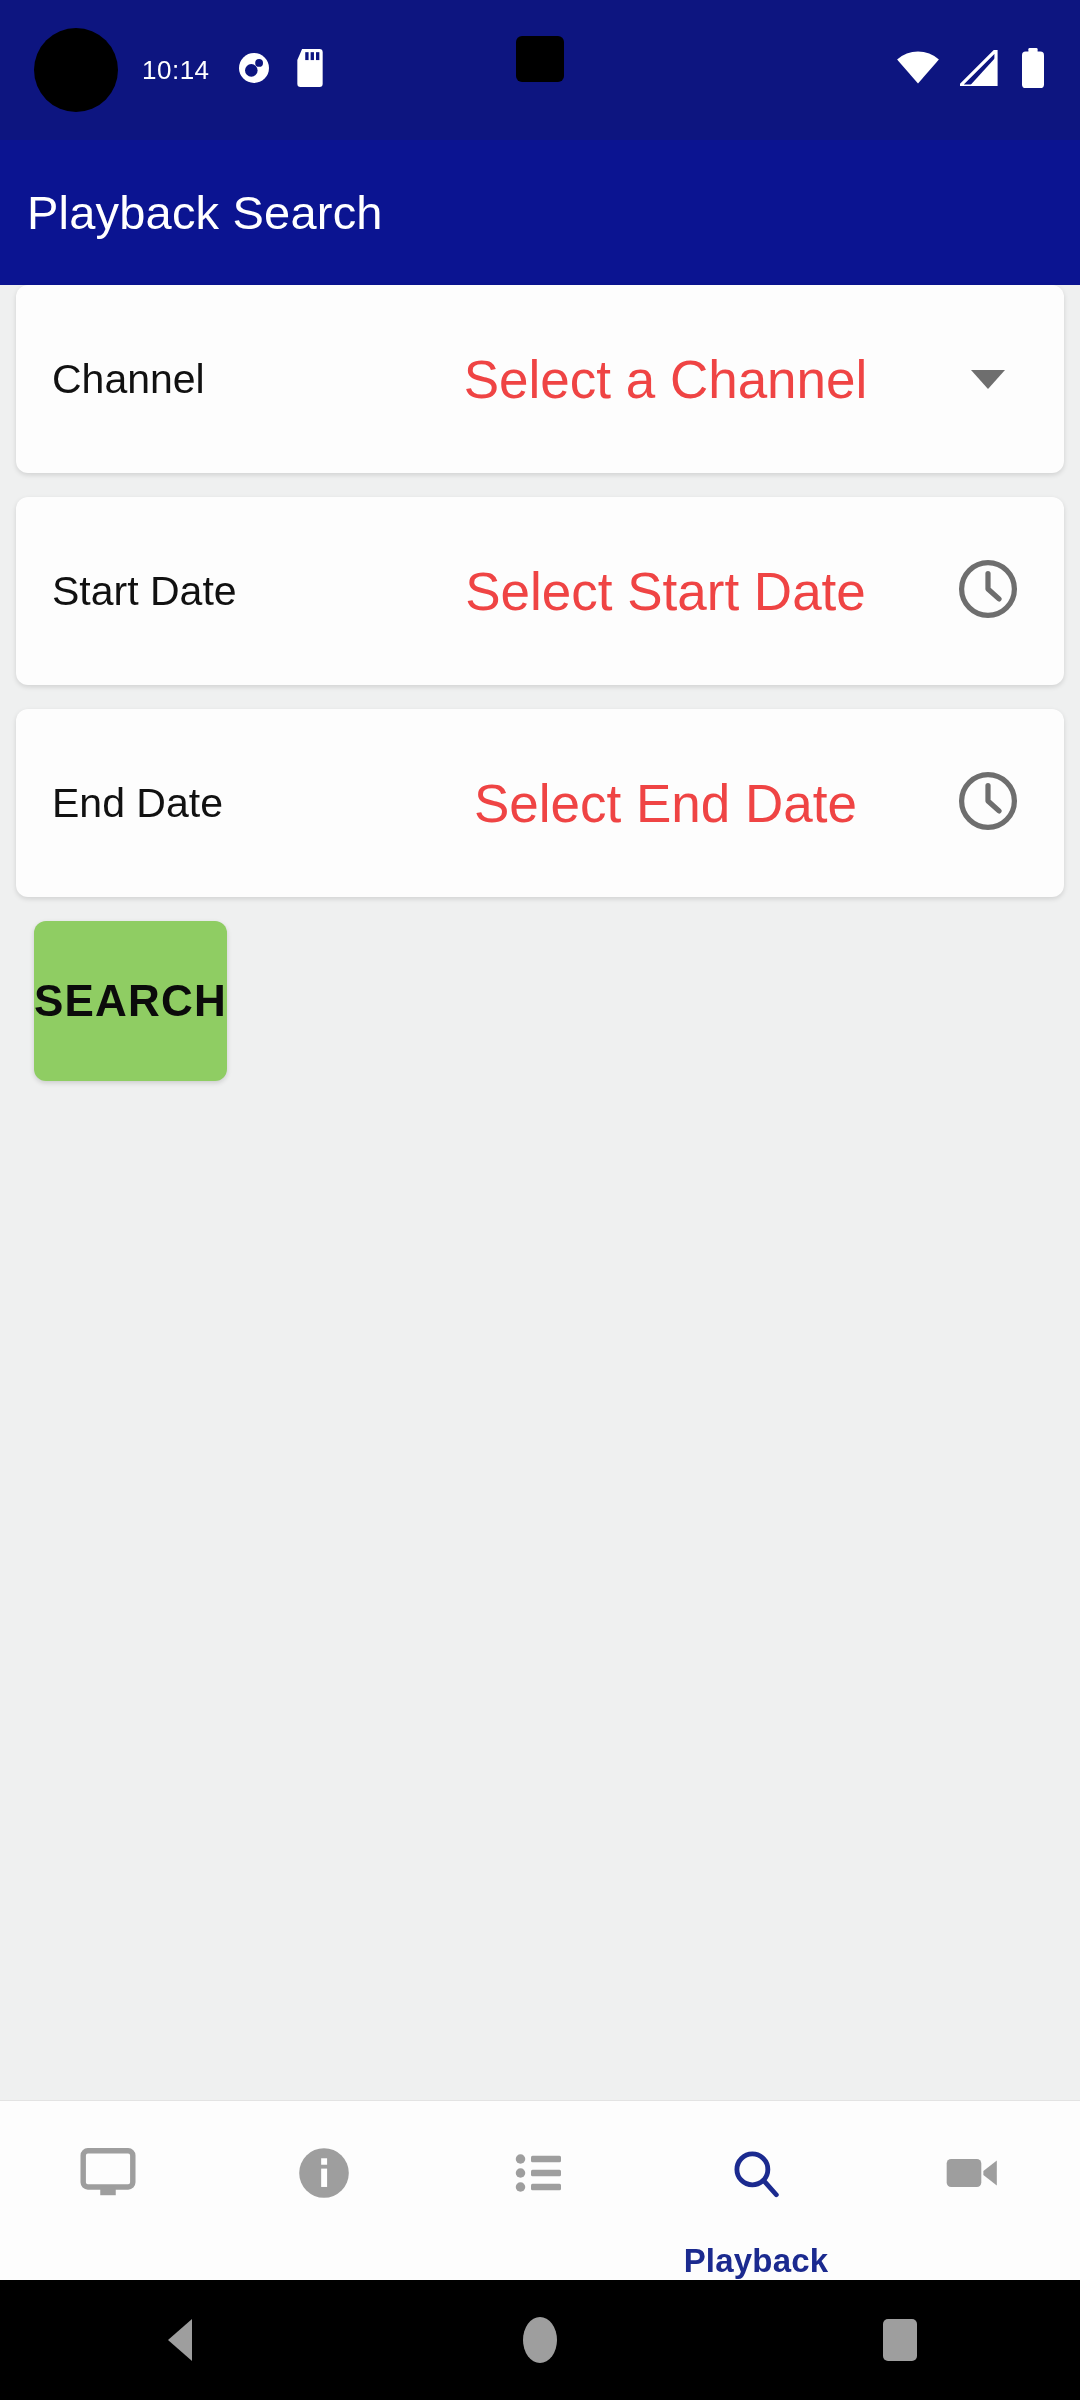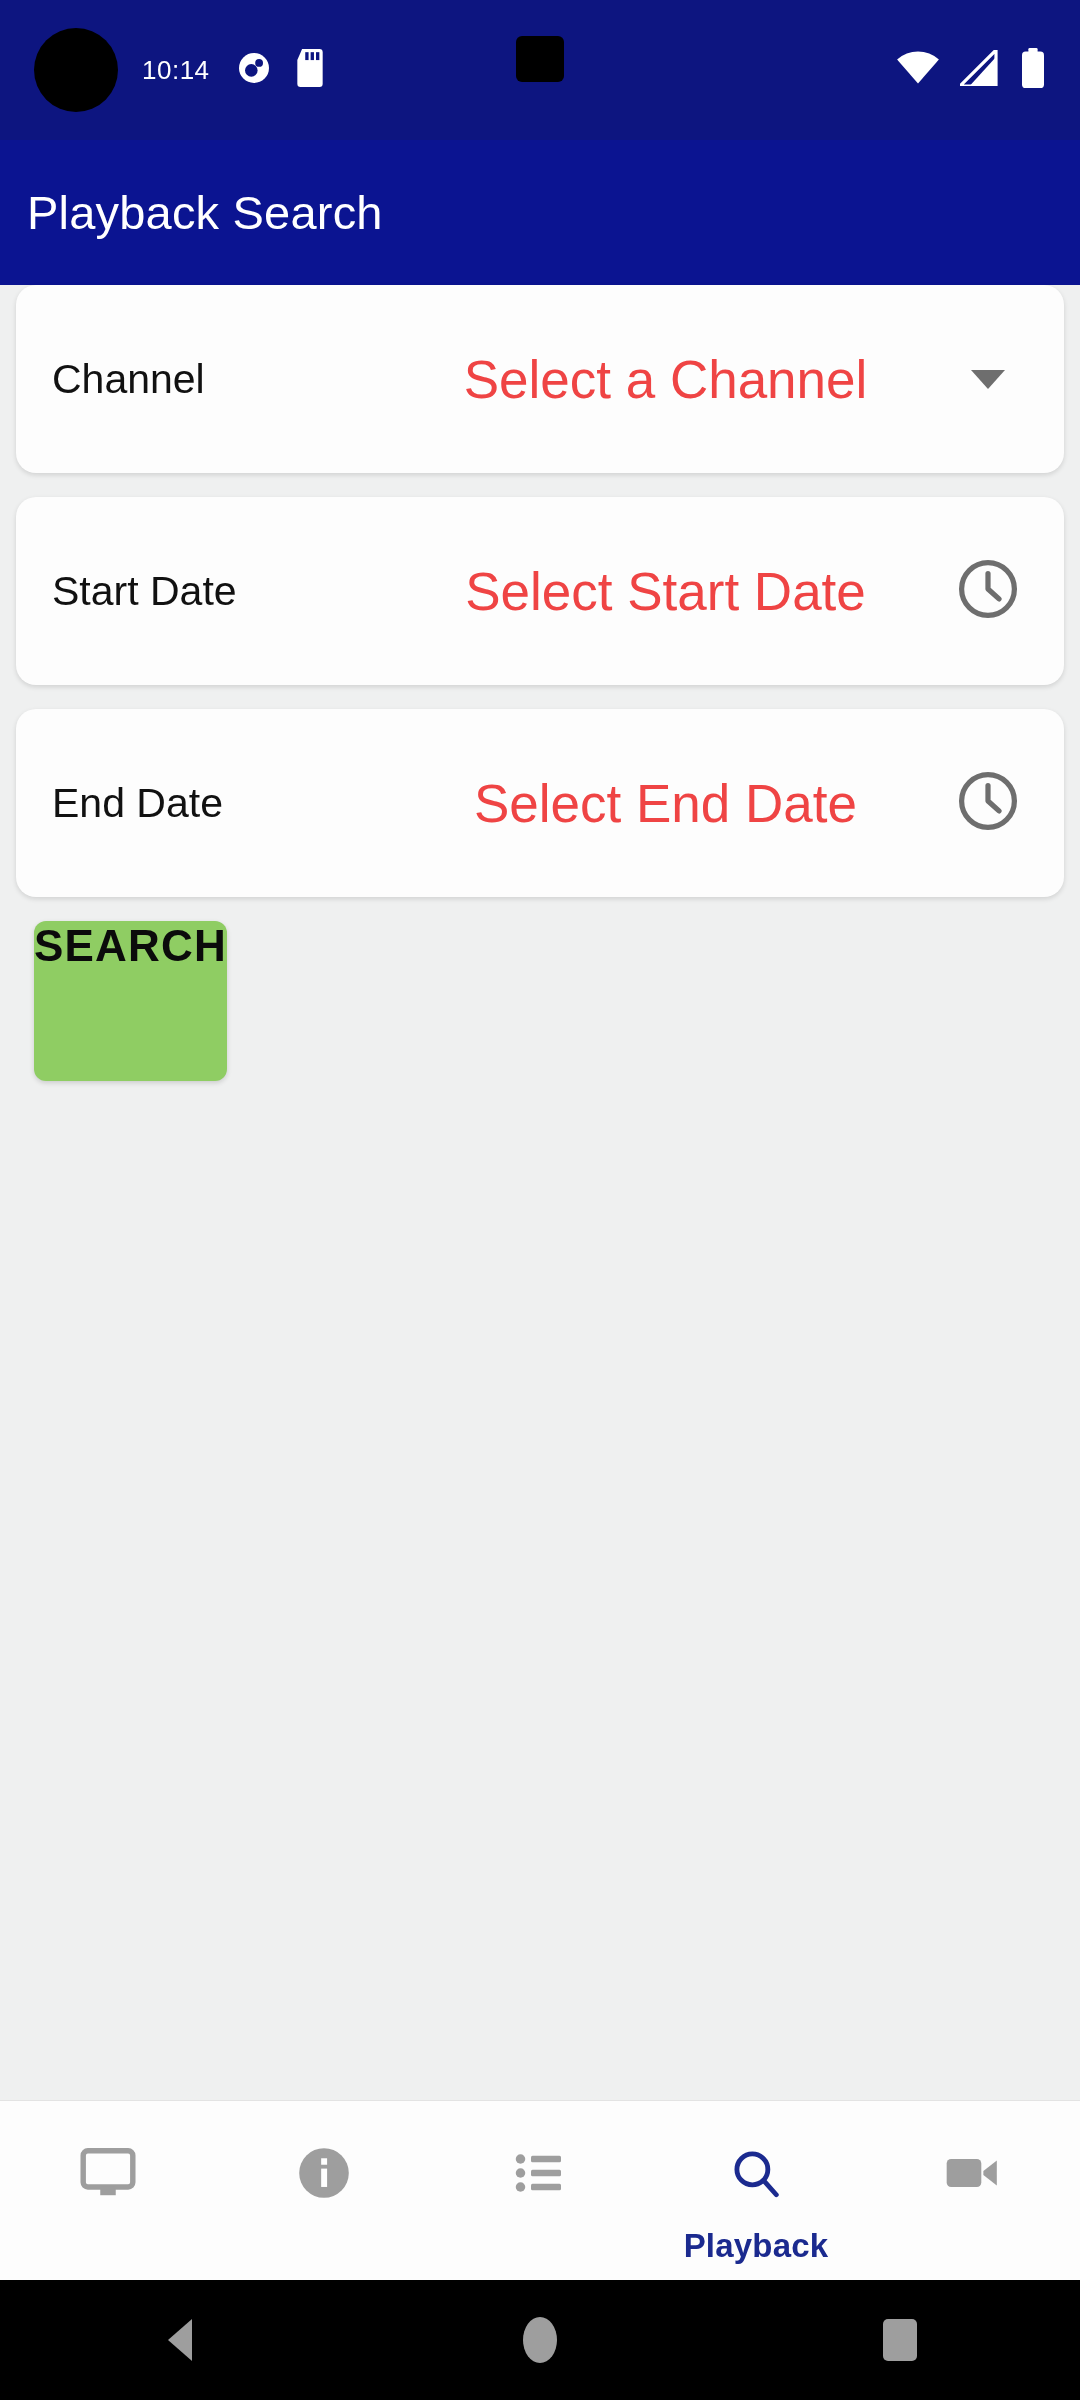--- a/index.html
+++ b/index.html
@@ -50,21 +50,21 @@
     background:#eff0f0;
     padding:0 16px;
   }
   .section-title {
     color:#1b2a8f; font-size:43px; font-weight:400;
     padding:40px 0 22px 18px;
   }
 
   .card {
     background:#fdfdfd;
-    border-radius:20px;
+    border-radius:12px;
     box-shadow:0 2px 5px rgba(0,0,0,0.13);
     display:flex; align-items:center;
     height:188px;
     padding:0 37px 0 36px;
     margin-bottom:24px;
     justify-content:flex-end;
   }
   .card-label {
     color:#111111; font-size:41px; font-weight:400;
     flex:0 0 auto; width:330px;
@@ -78,45 +78,44 @@
     justify-content:center; width:78px;
   }
   .caret {
     width:0; height:0;
     border-left:17px solid transparent;
     border-right:17px solid transparent;
     border-top:19px solid #6e6e6e;
   }
 
   .search-button {
-    display:flex; align-items:flex-start; justify-content:center;
+    display:flex; align-items:center; justify-content:center;
     height:160px; margin:8px 18px 0 18px;
     background:#8fcd63;
     border:none; border-radius:12px;
     box-shadow:0 2px 5px rgba(0,0,0,0.15);
     cursor:pointer;
   }
   .search-button-label {
     color:#0b0b0b; font-size:44px; font-weight:700; letter-spacing:1.2px;
   }
 
   
   .bottom-nav {
     position:absolute; left:0; right:0; bottom:120px;
     height:180px; background:#fdfdfd;
     border-top:1px solid #e3e3e3;
     display:flex; align-items:flex-start;
   }
   .nav-item {
     flex:1 1 0; height:100%;
     display:flex; flex-direction:column;
-    align-items:center; justify-content:flex-start;
+    align-items:center; justify-content:space-between;
     padding-top:36px;
     cursor:pointer;
-    gap:14px;
   }
   .nav-icon { height:72px; display:flex; align-items:center; justify-content:center; }
   .nav-label {
     margin-top:4px; font-size:33px; font-weight:700;
     color:#1b2a8f; letter-spacing:0.2px;
   }
 
   
   .system-nav {
     position:absolute; left:0; right:0; bottom:0;

